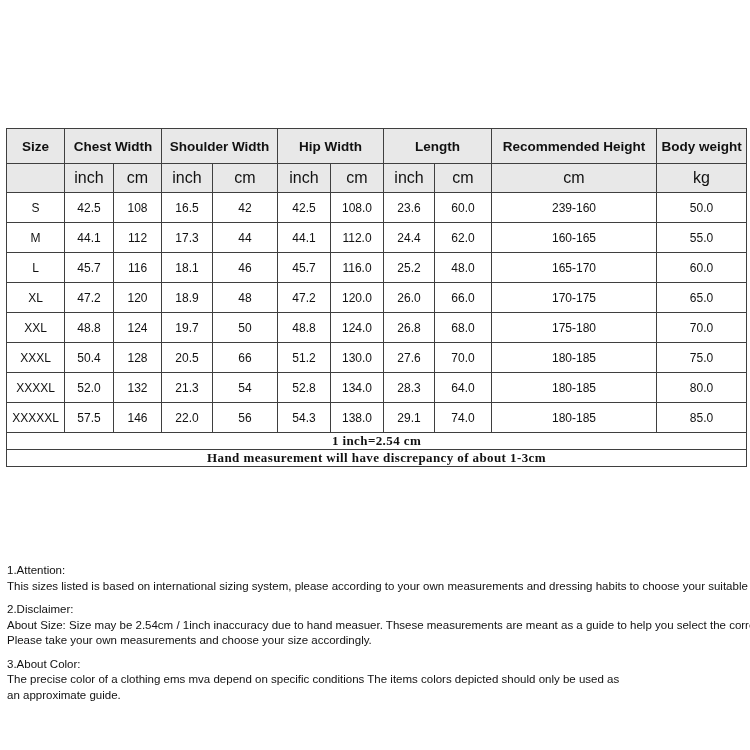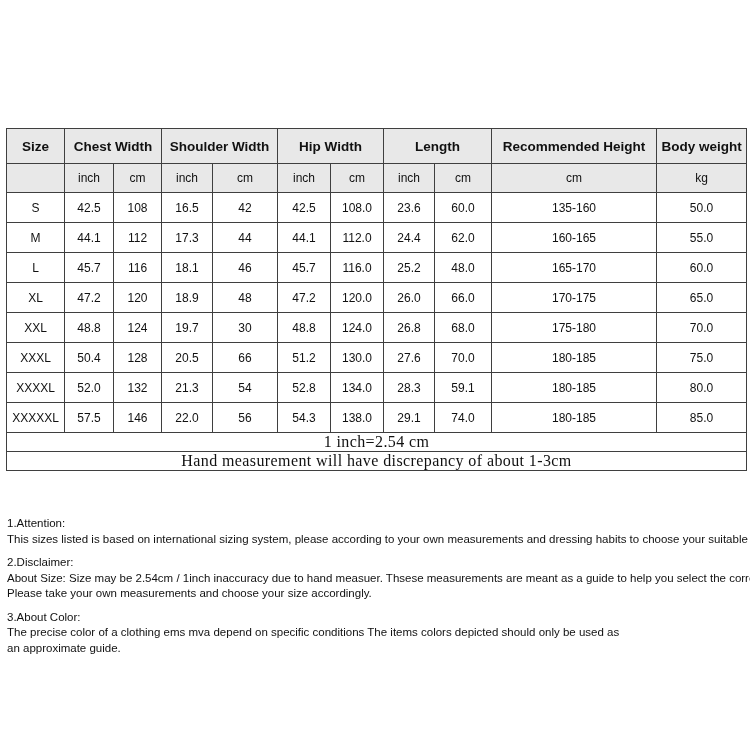--- a/index.html
+++ b/index.html
@@ -34,41 +34,41 @@
   }
   tr.group-header-row th {
     height: 34px;
     background: var(--header_bg, #e8e8e8);
     font-size: 13.5px;
     font-weight: bold;
   }
   tr.unit-header-row th {
     height: 28px;
     background: var(--header_bg, #e8e8e8);
-    font-size: 12px;
+    font-size: 16px;
     font-weight: normal;
   }
   tbody td {
     height: 29px;
     background: #ffffff;
     font-size: 12px;
     font-weight: normal;
   }
   tr.note-row td {
     height: 16px;
     font-family: "Liberation Serif", serif;
-    font-size: 16px;
-    font-weight: normal;
+    font-size: 13px;
+    font-weight: bold;
     letter-spacing: 0.4px;
     margin-top: 8px;
   }
   .footnotes {
     position: absolute;
     left: 7px;
-    top: 516px;
+    top: 563px;
     width: 744px;
     font-size: 11.5px;
     line-height: 15.5px;
   }
   .fn-section { margin-bottom: 8px; }
   .fn-line { white-space: nowrap; }
 </style>
 </head>
 <body>
 
@@ -114,21 +114,21 @@
       <tr>
         <td>S</td>
         <td>42.5</td>
         <td>108</td>
         <td>16.5</td>
         <td>42</td>
         <td>42.5</td>
         <td>108.0</td>
         <td>23.6</td>
         <td>60.0</td>
-        <td>135-160</td>
+        <td>239-160</td>
         <td>50.0</td>
       </tr>
       <tr>
         <td>M</td>
         <td>44.1</td>
         <td>112</td>
         <td>17.3</td>
         <td>44</td>
         <td>44.1</td>
         <td>112.0</td>
@@ -161,21 +161,21 @@
         <td>26.0</td>
         <td>66.0</td>
         <td>170-175</td>
         <td>65.0</td>
       </tr>
       <tr>
         <td>XXL</td>
         <td>48.8</td>
         <td>124</td>
         <td>19.7</td>
-        <td>30</td>
+        <td>50</td>
         <td>48.8</td>
         <td>124.0</td>
         <td>26.8</td>
         <td>68.0</td>
         <td>175-180</td>
         <td>70.0</td>
       </tr>
       <tr>
         <td>XXXL</td>
         <td>50.4</td>
@@ -191,21 +191,21 @@
       </tr>
       <tr>
         <td>XXXXL</td>
         <td>52.0</td>
         <td>132</td>
         <td>21.3</td>
         <td>54</td>
         <td>52.8</td>
         <td>134.0</td>
         <td>28.3</td>
-        <td>59.1</td>
+        <td>64.0</td>
         <td>180-185</td>
         <td>80.0</td>
       </tr>
       <tr>
         <td>XXXXXL</td>
         <td>57.5</td>
         <td>146</td>
         <td>22.0</td>
         <td>56</td>
         <td>54.3</td>

